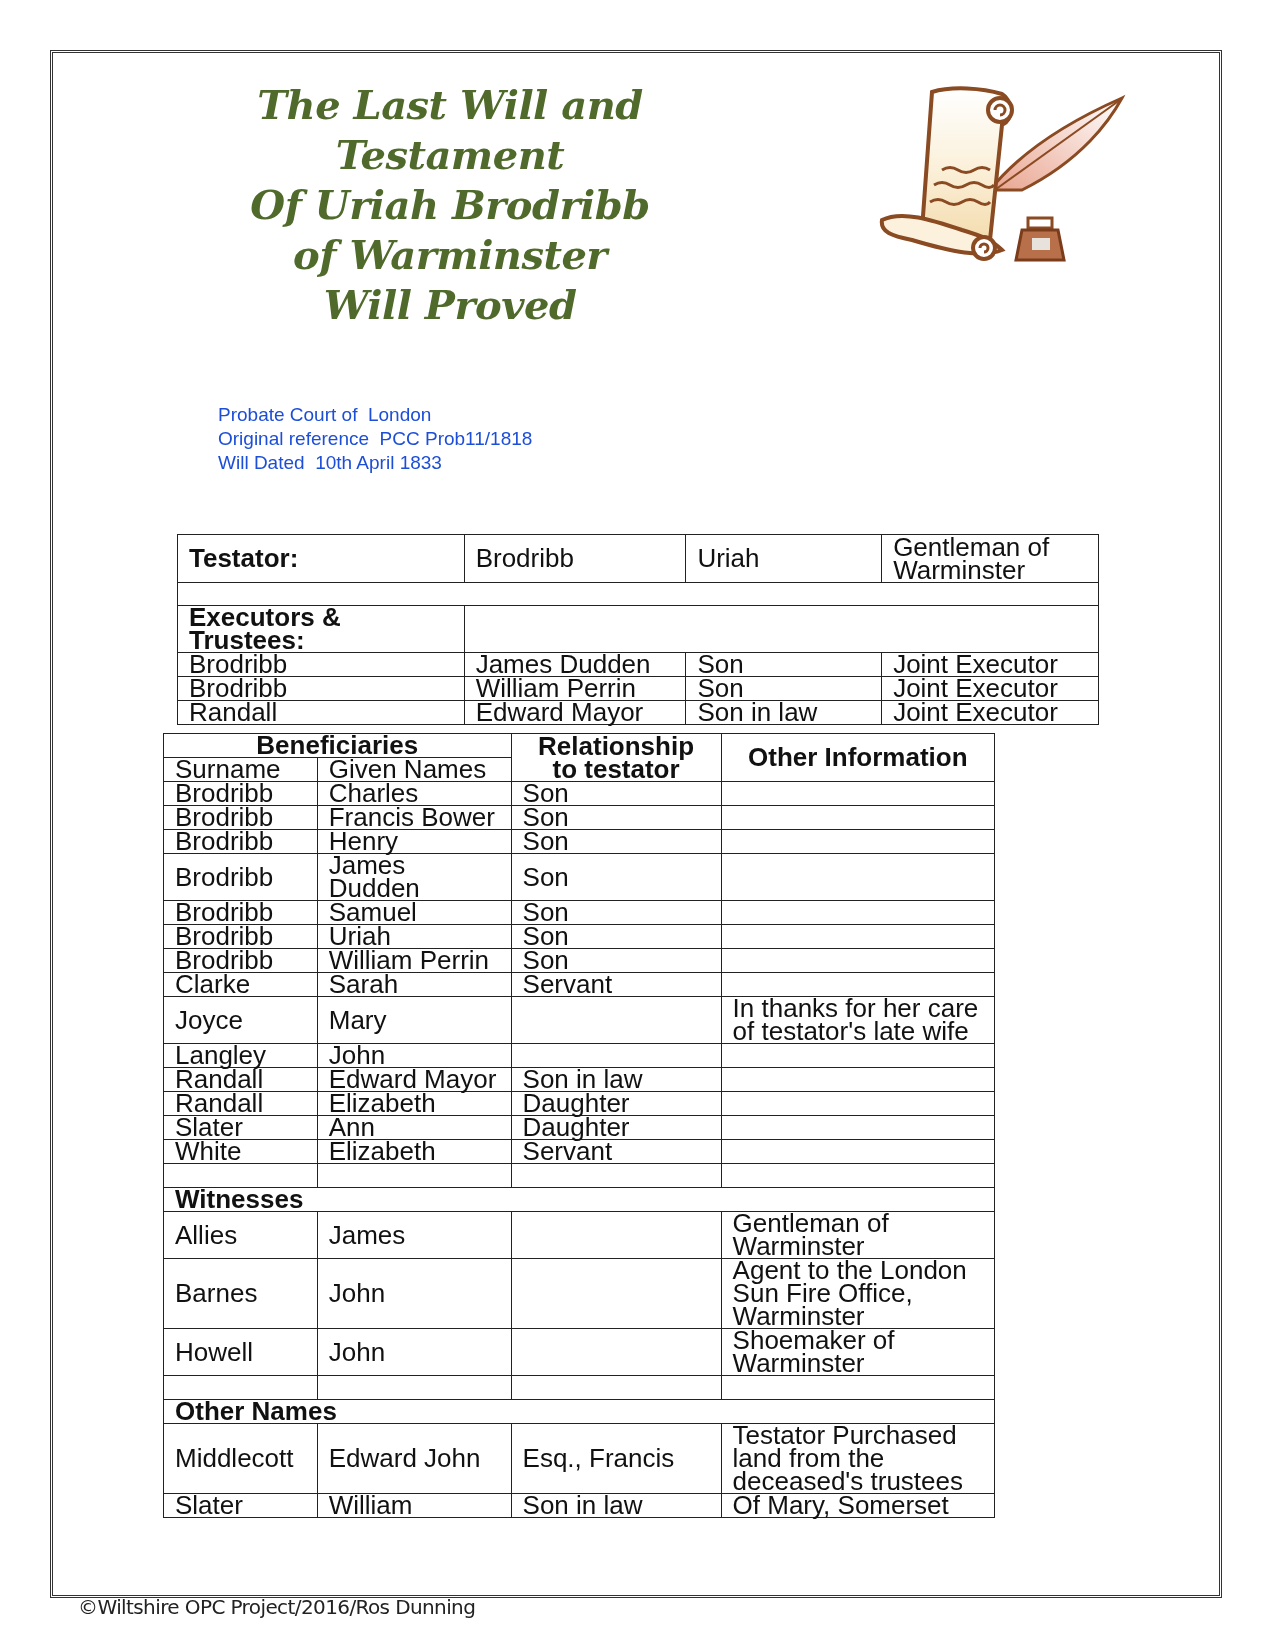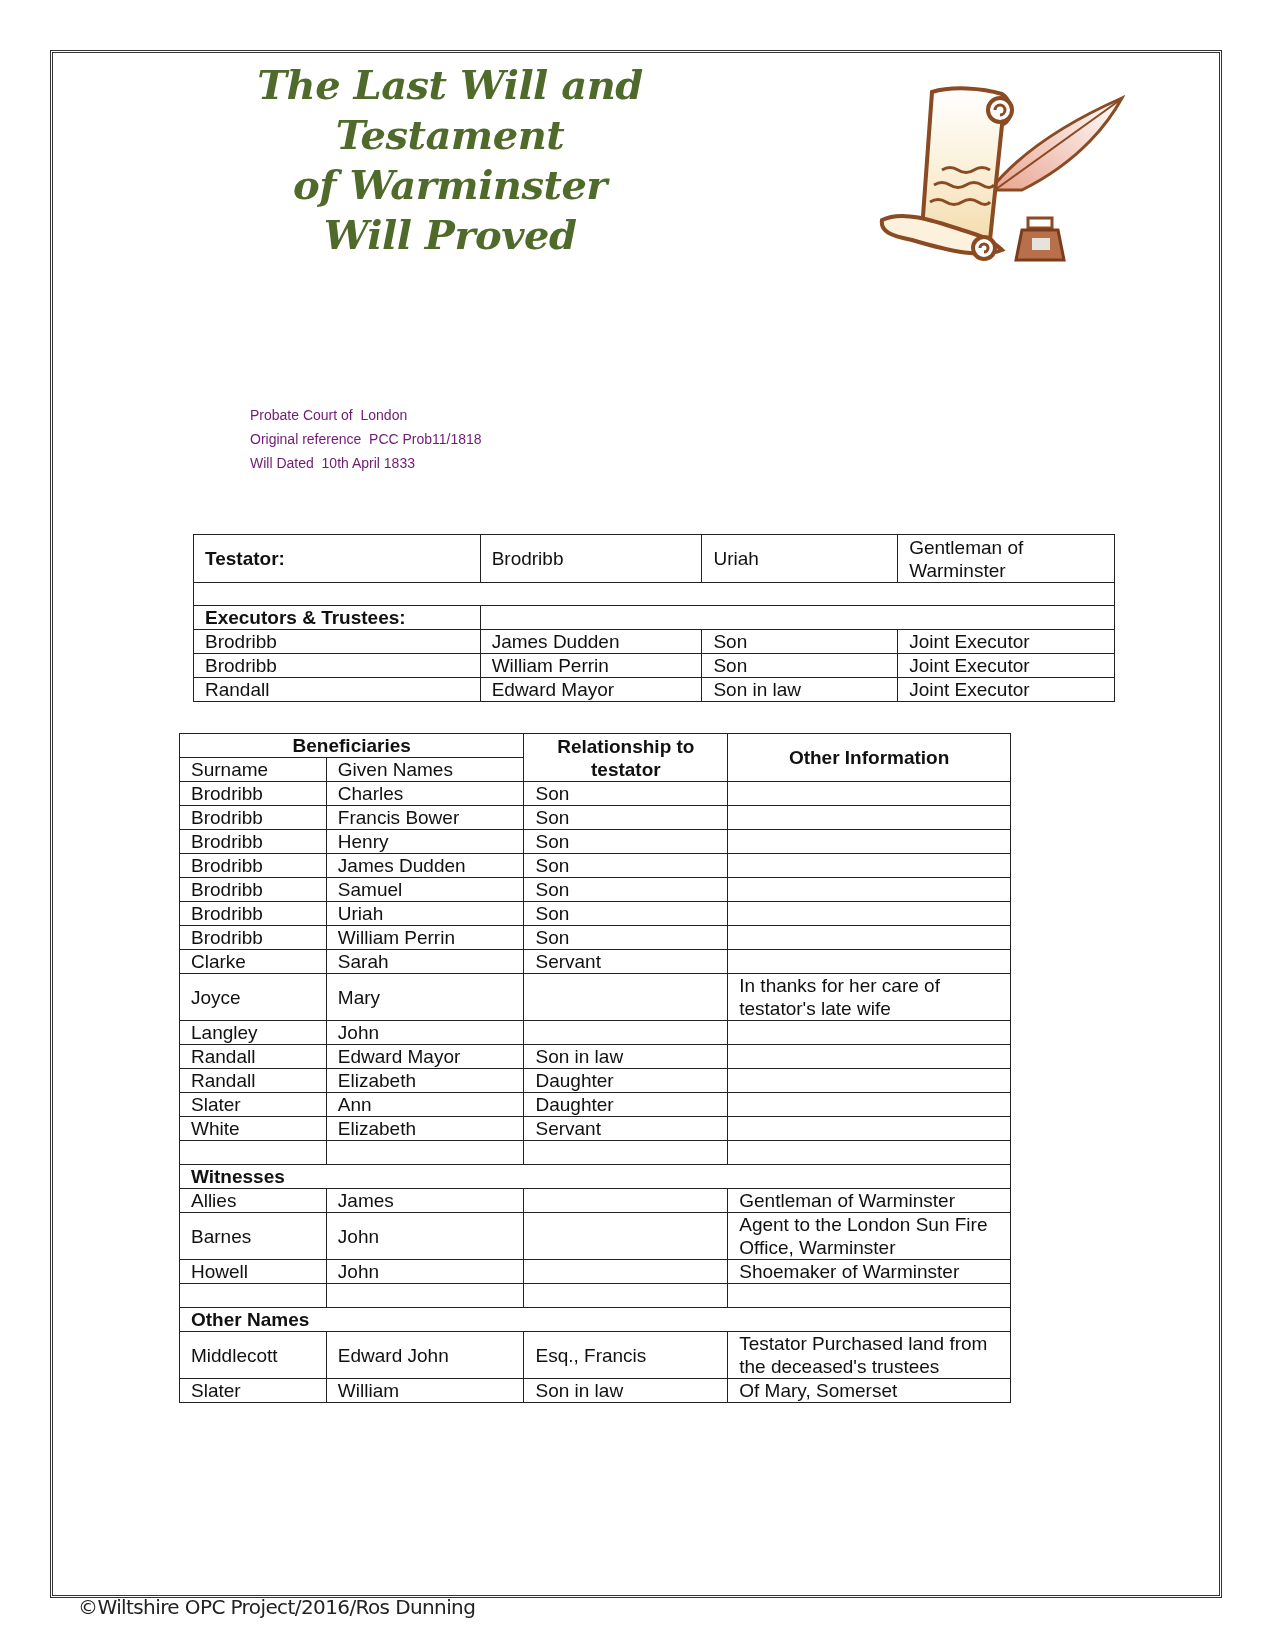--- a/index.html
+++ b/index.html
@@ -1,27 +1,27 @@
 <!DOCTYPE html>
 <html><head>
   <meta charset="utf-8">
   <style>
     html, body { margin: 0; padding: 0; background: #ffffff; }
     body { width: 1275px; height: 1650px; position: relative; overflow: hidden;
            font-family: "Liberation Sans", sans-serif; color: #111; }
     .page-border { position: absolute; left: 50px; top: 50px; width: 1172px; height: 1548px;
                    border: 3px double #333; box-sizing: border-box; }
-    .title-block { position: absolute; left: 140px; top: 60px; width: 620px; text-align: center;
+    .title-block { position: absolute; left: 140px; top: 80px; width: 620px; text-align: center;
                    color: #4f6a2a; font-family: "DejaVu Serif", serif; font-style: italic; }
     .title-line { font-size: 40px; line-height: 50px; font-weight: bold; letter-spacing: -0.5px; }
     .title-date { font-size: 38px; line-height: 58px; font-weight: normal; margin-top: 4px; }
     .illustration { position: absolute; left: 872px; top: 80px; width: 310px; height: 195px; }
-    .probate { position: absolute; left: 218px; top: 403px; font-size: 14px; line-height: 24px; color: #701a75; margin-left: 32px; }
+    .probate { position: absolute; left: 218px; top: 403px; font-size: 19px; line-height: 24px; color: #1d4ed8; }
     .probate div { white-space: pre; }
-    table { border-collapse: collapse; position: absolute; font-size: 19px; margin-left: 16px; }
+    table { border-collapse: collapse; position: absolute; font-size: 26px; }
     td, th { border: 1.6px solid #222; padding: 0 11px; vertical-align: middle; text-align: left; font-weight: normal; line-height: 23px; }
     .t1 { left: 177px; top: 534px; width: 922px; }
     .t1 td { height: 23px; }
     .t1 .tall td { height: 47px; }
     .t1 .blank td { height: 22px; }
     .bold { font-weight: bold; }
     .t2 { left: 163px; top: 733px; width: 832px; }
     .t2 td, .t2 th { height: 23px; }
     .t2 .hdr th { font-weight: bold; text-align: center; }
     .t2 .hdr2 th { font-weight: normal; text-align: left; }
@@ -29,20 +29,21 @@
     .footer { position: absolute; left: 78px; top: 1595px; font-size: 20px; color: #222;
               font-family: "DejaVu Sans", sans-serif; letter-spacing: -0.6px; }
   </style>
 </head>
 <body>
 
 <div class="page-border"></div>
 
 <div class="title-block">
   <div class="title-line">The Last Will and Testament</div>
+  <div class="title-line">Of Uriah Brodribb</div>
   <div class="title-line">of Warminster</div>
   <div class="title-line">Will Proved</div>
 </div>
 
 <div class="illustration">
   <svg width="310" height="195" viewBox="0 0 310 195">
     <defs>
       <linearGradient id="parch" x1="0" y1="0" x2="0" y2="1">
         <stop offset="0" stop-color="#ffffff"></stop>
         <stop offset="0.5" stop-color="#fbf1dc"></stop>

